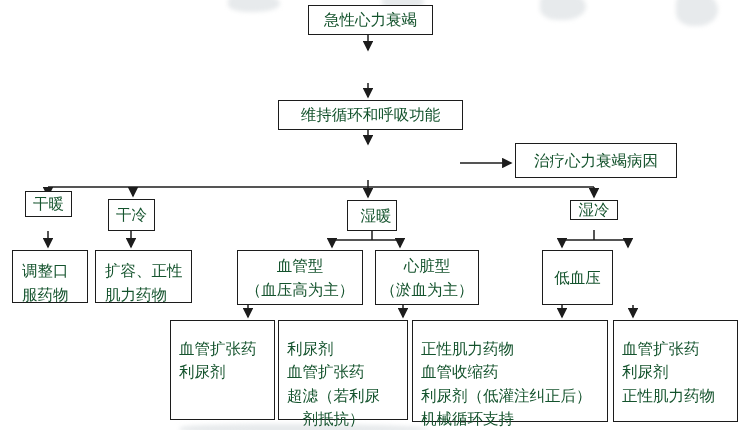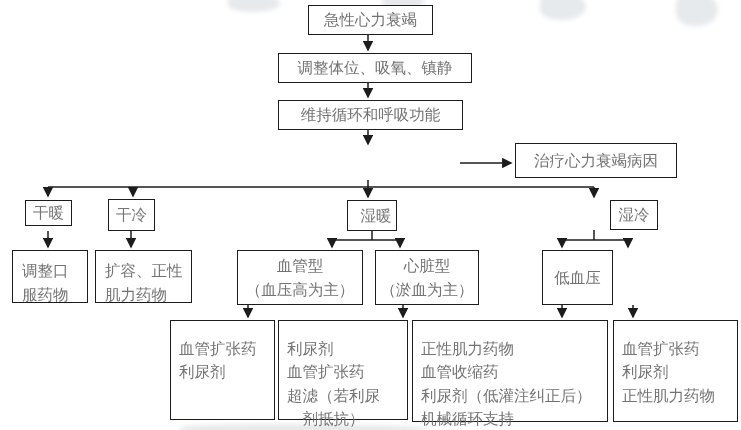--- a/index.html
+++ b/index.html
@@ -10,21 +10,21 @@
     background: #ffffff;
     overflow: hidden;
     font-family: "Liberation Serif", "DejaVu Serif", serif;
   }
   .edges { position: absolute; left: 0; top: 0; z-index: 1; }
   .node {
     position: absolute;
     box-sizing: border-box;
     border: 1.5px solid #1c1c1c;
     background: #ffffff;
-    color: #737373;
+    color: #14532d;
     font-size: 15.5px;
     line-height: 1.5;
     white-space: pre-line;
     display: flex;
     align-items: center;
     justify-content: center;
     text-align: center;
     z-index: 2;
   }
   .node.left-mid {
@@ -92,34 +92,33 @@
 
       <line x1="248" y1="305" x2="248" y2="317" marker-end="url(#arrow)"></line>
       <line x1="403" y1="305" x2="403" y2="317" marker-end="url(#arrow)"></line>
       <line x1="562" y1="305" x2="562" y2="317" marker-end="url(#arrow)"></line>
       <line x1="633" y1="305" x2="633" y2="317" marker-end="url(#arrow)"></line>
     </g>
   </svg>
 
   <div class="node" style="left:308px; top:5px;   width:125px; height:30px;">急性心力衰竭</div>
 
-  <div class="node" style="left:278px; top:53px;  width:194px; height:30px;">调整体位、吸氧、镇静</div>
 
   <div class="node" style="left:278px; top:100px; width:185px; height:30px;">维持循环和呼吸功能</div>
 
 
   <div class="node" style="left:515px; top:143px; width:162px; height:35px;">治疗心力衰竭病因</div>
 
-  <div class="node" style="left:25px;  top:200px; width:47px;  height:26px;">干暖</div>
+  <div class="node" style="left:25px;  top:191px; width:47px;  height:26px;">干暖</div>
 
   <div class="node" style="left:108px; top:199px; width:47px;  height:32px;">干冷</div>
 
   <div class="node" style="left:347px; top:200px; width:50px;  height:31px;padding-left:8px;">湿暖</div>
 
-  <div class="node" style="left:570px; top:200px; width:48px;  height:30px;margin-left:40px;">湿冷</div>
+  <div class="node" style="left:570px; top:200px; width:48px;  height:20px;">湿冷</div>
 
   <div class="node left-mid" style="left:12px;  top:250px; width:76px;  height:53px;">调整口
 服药物</div>
 
   <div class="node left-mid" style="left:95px;  top:250px; width:97px;  height:53px;">扩容、正性
 肌力药物</div>
 
   <div class="node" style="left:237px; top:250px; width:126px; height:55px;">血管型
 （血压高为主）</div>
 

